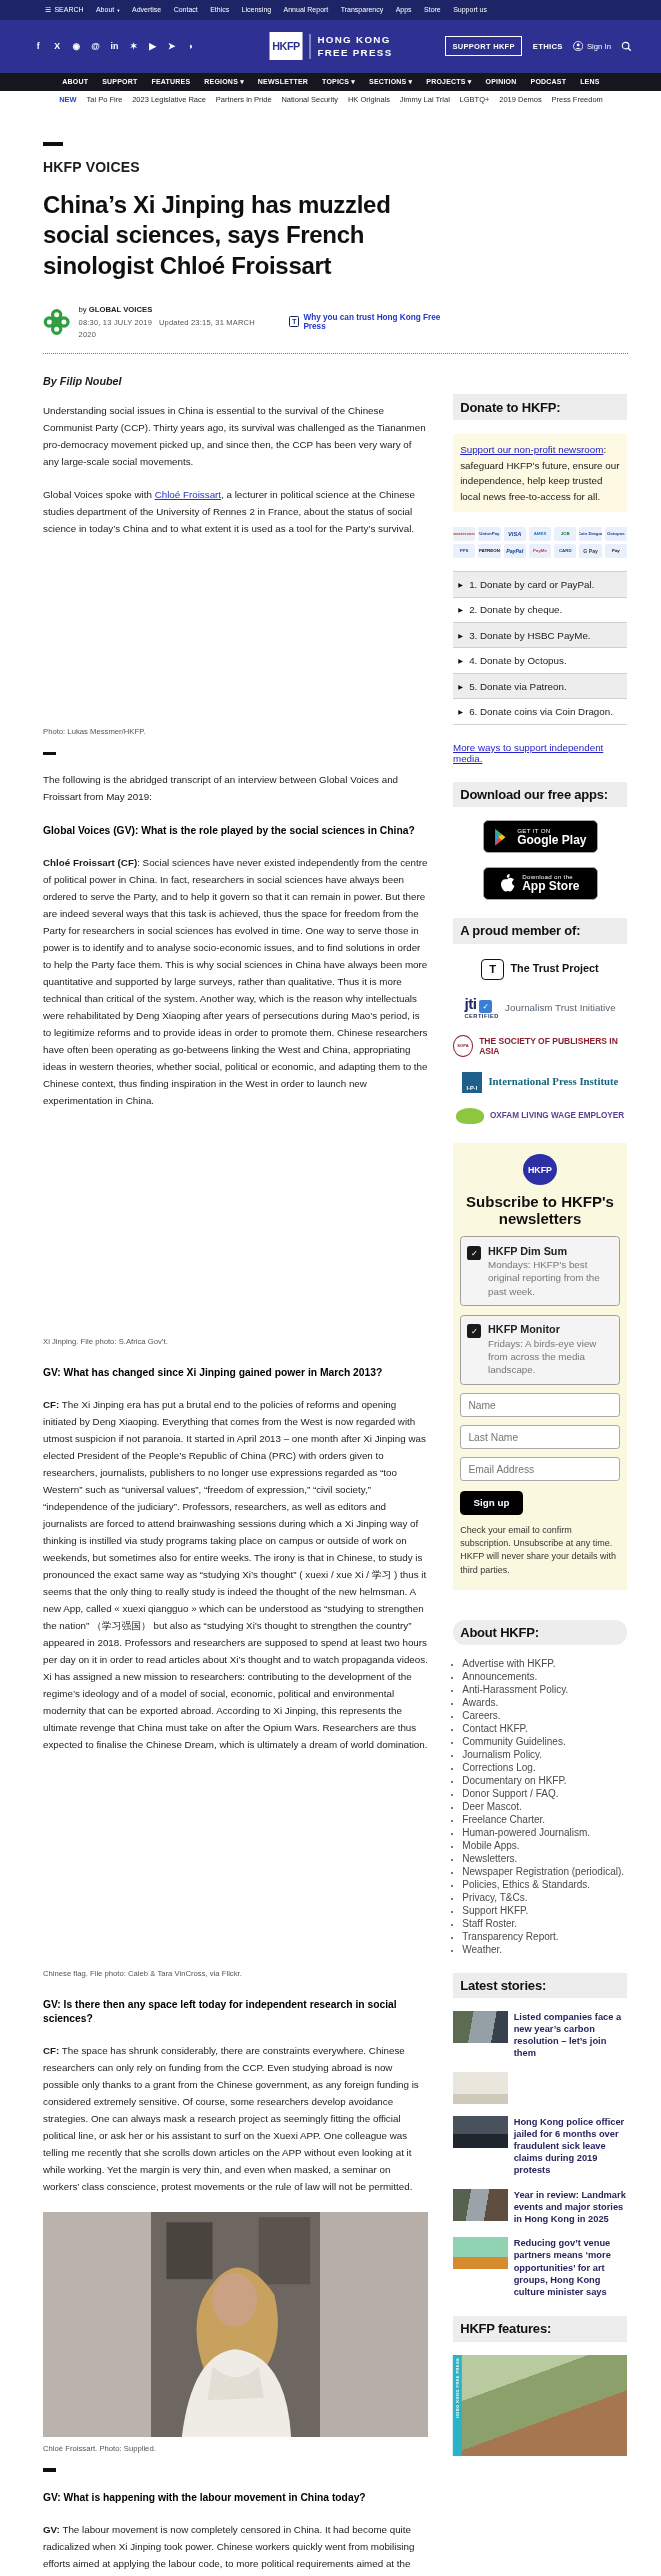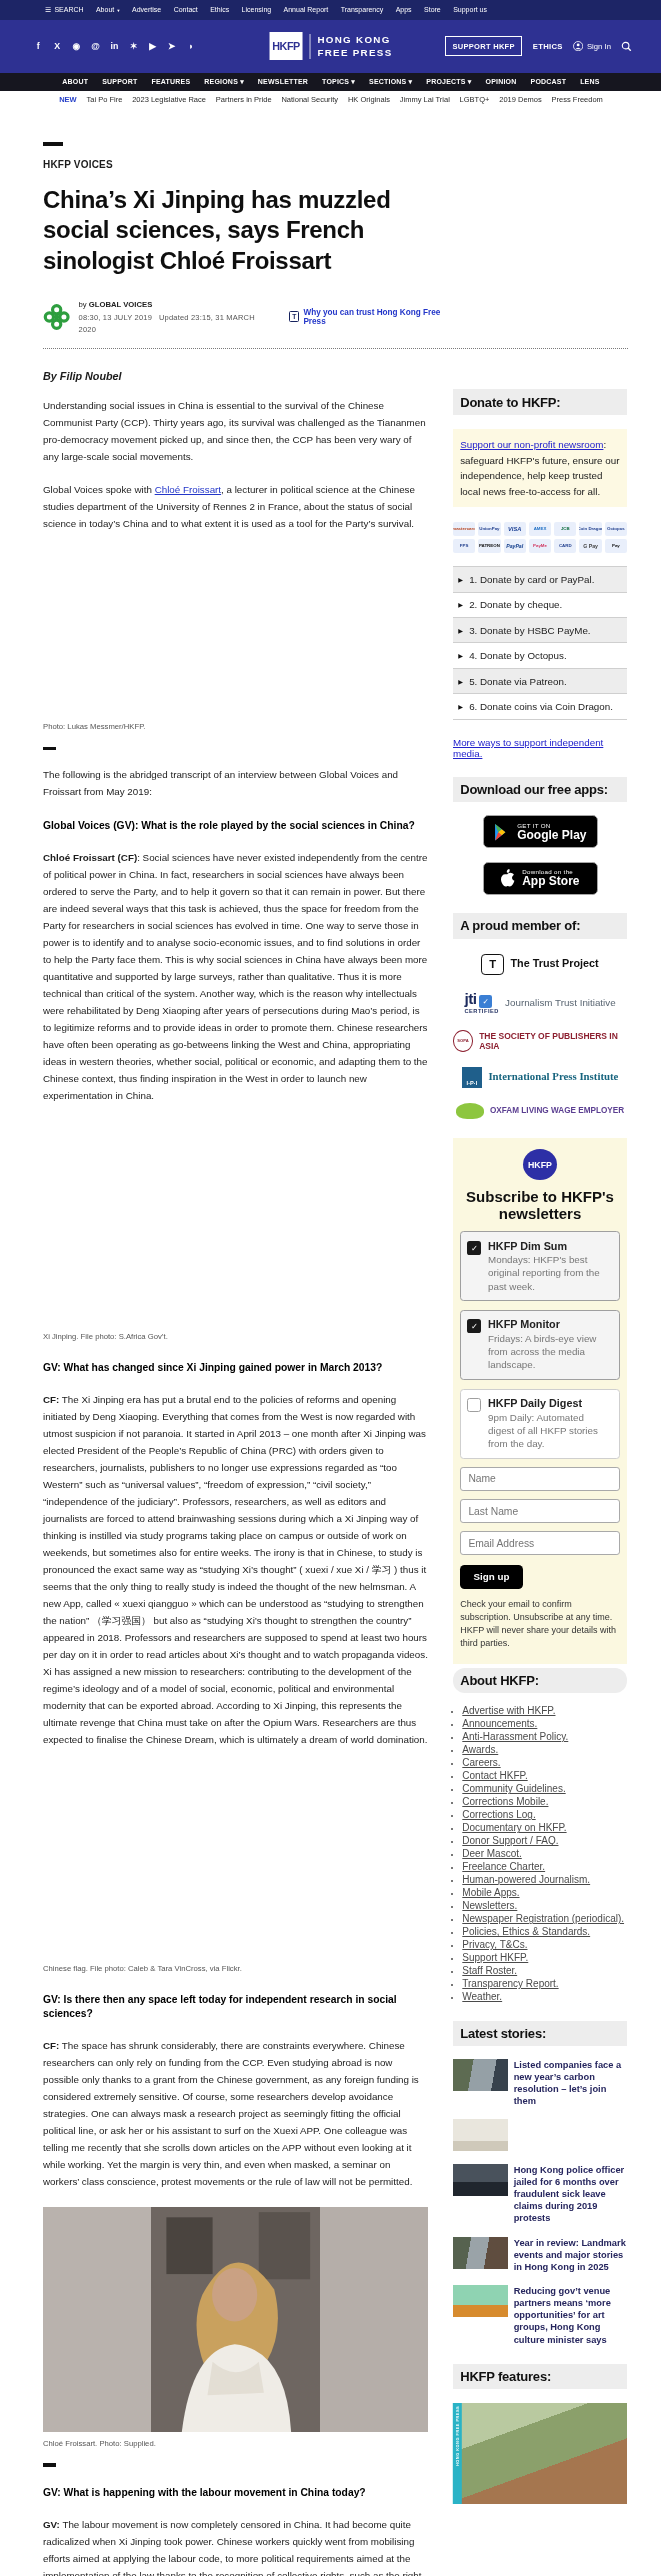--- a/index.html
+++ b/index.html
@@ -29,21 +29,21 @@
 
   
   .topics { height:18px; display:flex; align-items:center; justify-content:center; gap:9.8px; font-size:7.5px; color:#2a2a2a; border-bottom:0.5px solid #fff; }
   .new-badge { color:#2741c9; font-weight:bold; }
   .topic-link { cursor:pointer; white-space:nowrap; }
 
   
   .page { padding:0 34px 0 43px; }
   .art-head { width:407px; }
   .bar-black { width:19.6px; height:4.1px; background:#101010; margin-top:33px; }
-  .kicker { font-weight:bold; font-size:10px; margin-top:12.4px; letter-spacing:0.2px; }
+  .kicker { font-weight:bold; font-size:14px; margin-top:12.4px; letter-spacing:0.2px; }
   h1.title { font-size:24px; line-height:1.26; letter-spacing:-0.3px; margin-top:15.5px; color:#0f0f0f; }
   .byline-row { display:flex; align-items:center; margin-top:23px; gap:8.2px; }
   .byline-col { line-height:1.5; }
   .byline-author { font-size:7.7px; color:#222; }
   .byline-author b { font-size:7.7px; }
   .byline-dates { font-size:7.5px; color:#555; margin-top:2.1px; letter-spacing:0.2px; }
   .trust-row { display:flex; align-items:center; gap:4.1px; margin-left:24px; }
   .t-icon { width:10.8px; height:10.8px; border:1px solid #16225e; border-radius:1.5px; color:#16225e; font-weight:bold; font-size:6.7px; display:flex; align-items:center; justify-content:center; }
   .trust-link { color:#2336c9; font-weight:bold; font-size:8.2px; cursor:pointer; }
   .dotted { border-bottom:1px dotted #7a7a7a; margin-top:13.4px; }
@@ -107,23 +107,23 @@
   .cbx { width:14px; height:14px; border-radius:2.6px; flex:none; margin-top:1px; }
   .cbx.on { background:#1a1a1a; color:#fff; display:flex; align-items:center; justify-content:center; font-size:8.2px; }
   .cbx.off { background:#fff; border:0.5px solid #9f9f9f; }
   .nl-name { font-weight:bold; font-size:10.8px; color:#222; }
   .nl-desc { font-size:9.8px; color:#777; line-height:1.35; margin-top:1.5px; }
   .nl-input { width:100%; height:24px; border:0.5px solid #a9a9a9; border-radius:3.1px; background:#fff; margin-top:8.2px; font-size:10.3px; color:#333; padding:0 7.2px; font-family:"Liberation Sans",sans-serif; }
   .nl-input::placeholder { color:#757575; }
   .nl-btn { margin-top:9.3px; background:#000000; color:#fff; font-weight:bold; font-size:9.8px; border:none; border-radius:4.6px; padding:6.7px 13.4px; cursor:pointer; }
   .nl-note { font-size:9px; line-height:1.45; color:#333; margin-top:9.3px; }
 
-  .about-band { margin-top:4px;border-radius:12px; }
+  .about-band { margin-top:30px;border-radius:12px; }
   .about-list { margin:11.3px 0 0 9.3px; }
-  .about-list li { font-size:10px; color:#4a4a4a; line-height:13px; cursor:pointer;text-decoration:underline; }
+  .about-list li { font-size:10px; color:#4a4a4a; line-height:13px; cursor:pointer; }
   .about-list li::marker { font-size:6.7px; }
 
   .latest-band { margin-top:17.5px; }
   .story { display:flex; gap:5.7px; margin-top:12.4px; cursor:pointer; }
   .thumb { width:55px; height:32px; flex:none; background:#888; }
   .thumb[data-tone="suit"] { background:linear-gradient(100deg,#5d6b52 0 34%,#95a0a6 34% 72%,#37424c 72%); }
   .thumb[data-tone="paper"] { background:linear-gradient(180deg,#e9e6dd 0 70%,#cfc9ba 70%); }
   .thumb[data-tone="police"] { background:linear-gradient(180deg,#49525c 0 55%,#20262e 55%); }
   .thumb[data-tone="street"] { background:linear-gradient(100deg,#56624f 0 30%,#9aa3a8 30% 60%,#5f4d3f 60%); }
   .thumb[data-tone="water"] { background:linear-gradient(135deg,#7db4e0 0 40%,#2d5d99 40%); }
@@ -418,45 +418,38 @@
             <div class="nl-desc">Mondays: HKFP's best original reporting from the past week.</div>
           </div>
         </div>
         <div class="nl-card">
           <div class="cbx on">✓</div>
           <div>
             <div class="nl-name">HKFP Monitor</div>
             <div class="nl-desc">Fridays: A birds-eye view from across the media landscape.</div>
           </div>
         </div>
-        <div class="nl-card light">
-          <div class="cbx off"></div>
-          <div>
-            <div class="nl-name">HKFP Daily Digest</div>
-            <div class="nl-desc">9pm Daily: Automated digest of all HKFP stories from the day.</div>
-          </div>
-        </div>
 
         <input class="nl-input" placeholder="Name" style="">
         <input class="nl-input" placeholder="Last Name" style="">
         <input class="nl-input" placeholder="Email Address" style="">
         <button class="nl-btn">Sign up</button>
         <div class="nl-note">Check your email to confirm subscription. Unsubscribe at any time. HKFP will never share your details with third parties.</div>
       </div>
 
       <div class="side-band about-band">About HKFP:</div>
       <ul class="about-list">
           <li>Advertise with HKFP.</li>
           <li>Announcements.</li>
           <li>Anti-Harassment Policy.</li>
           <li>Awards.</li>
           <li>Careers.</li>
           <li>Contact HKFP.</li>
           <li>Community Guidelines.</li>
-          <li>Corrections Mobile.</li>
+          <li>Journalism Policy.</li>
           <li>Corrections Log.</li>
           <li>Documentary on HKFP.</li>
           <li>Donor Support / FAQ.</li>
           <li>Deer Mascot.</li>
           <li>Freelance Charter.</li>
           <li>Human-powered Journalism.</li>
           <li>Mobile Apps.</li>
           <li>Newsletters.</li>
           <li>Newspaper Registration (periodical).</li>
           <li>Policies, Ethics &amp; Standards.</li>

